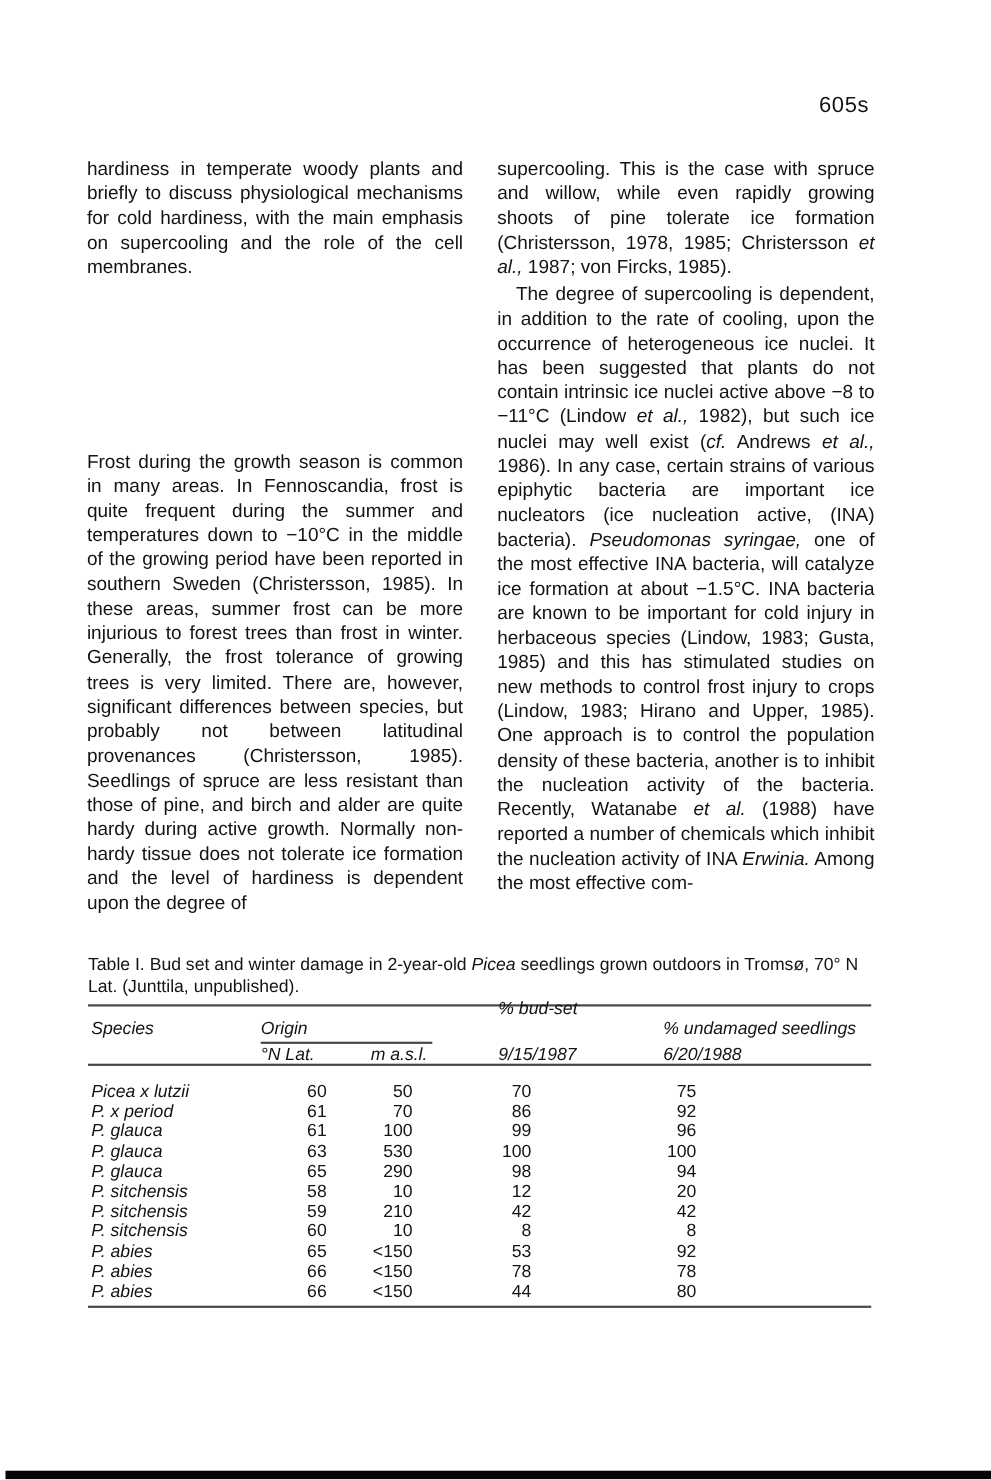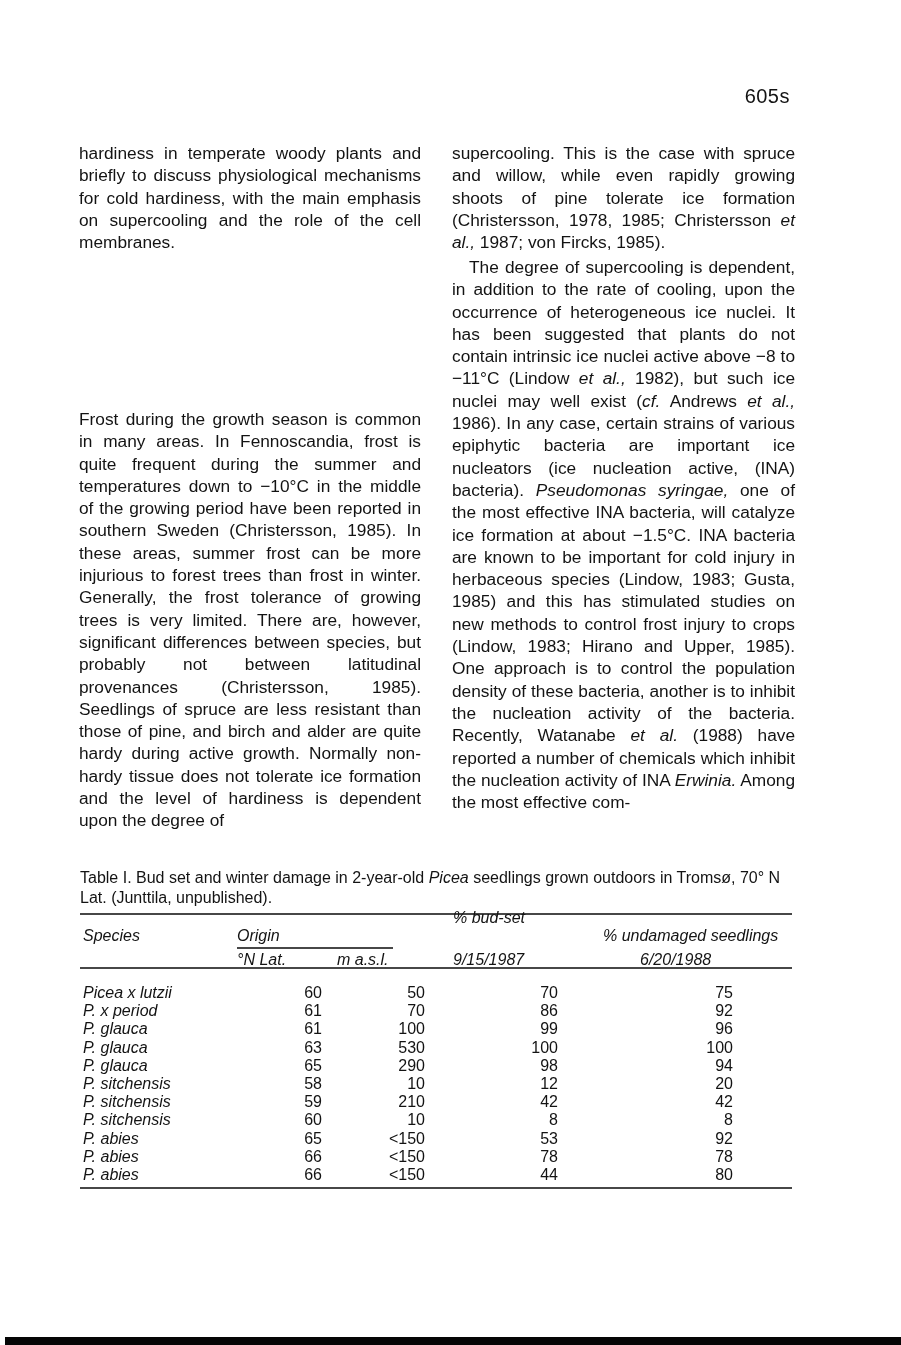--- a/index.html
+++ b/index.html
@@ -61,28 +61,27 @@
     background: var(--rule, #444);
   }
   .thead { position: absolute; font-style: italic; line-height: 18px; white-space: nowrap; }
   .h-species   { top: 59px;  left: 3px; }
   .h-origin    { top: 59px;  left: 157px; }
   .h-budset    { top: 41px;  left: 373px; }
   .h-undamaged { top: 59px;  left: 523px; }
   .h-lat       { top: 83px;  left: 157px; }
   .h-masl      { top: 83px;  left: 257px; }
   .h-budset-date    { top: 83px; left: 373px; }
-  .h-undamaged-date { top: 83px; left: 523px; margin-left: 37px; }
+  .h-undamaged-date { top: 83px; left: 523px; }
   .rows { position: absolute; top: 116px; left: 0; width: 553px; }
   .trow {
     display: grid;
     grid-template-columns: 157px 60px 78px 108px 150px;
     height: 18.2px;
     line-height: 18.2px;
-    gap: 25px;
   }
   .tcell { white-space: nowrap; }
   .tcell.c1 { font-style: italic; padding-left: 3px; }
   .tcell.c2 { text-align: right; }
   .tcell.c3, .tcell.c4, .tcell.c5 { text-align: right; }
   .bottom-bar {
     position: absolute;
     left: 5px; top: 1337px; width: 896px; height: 8px;
     background: var(--bottom_bar, #000);
   }

